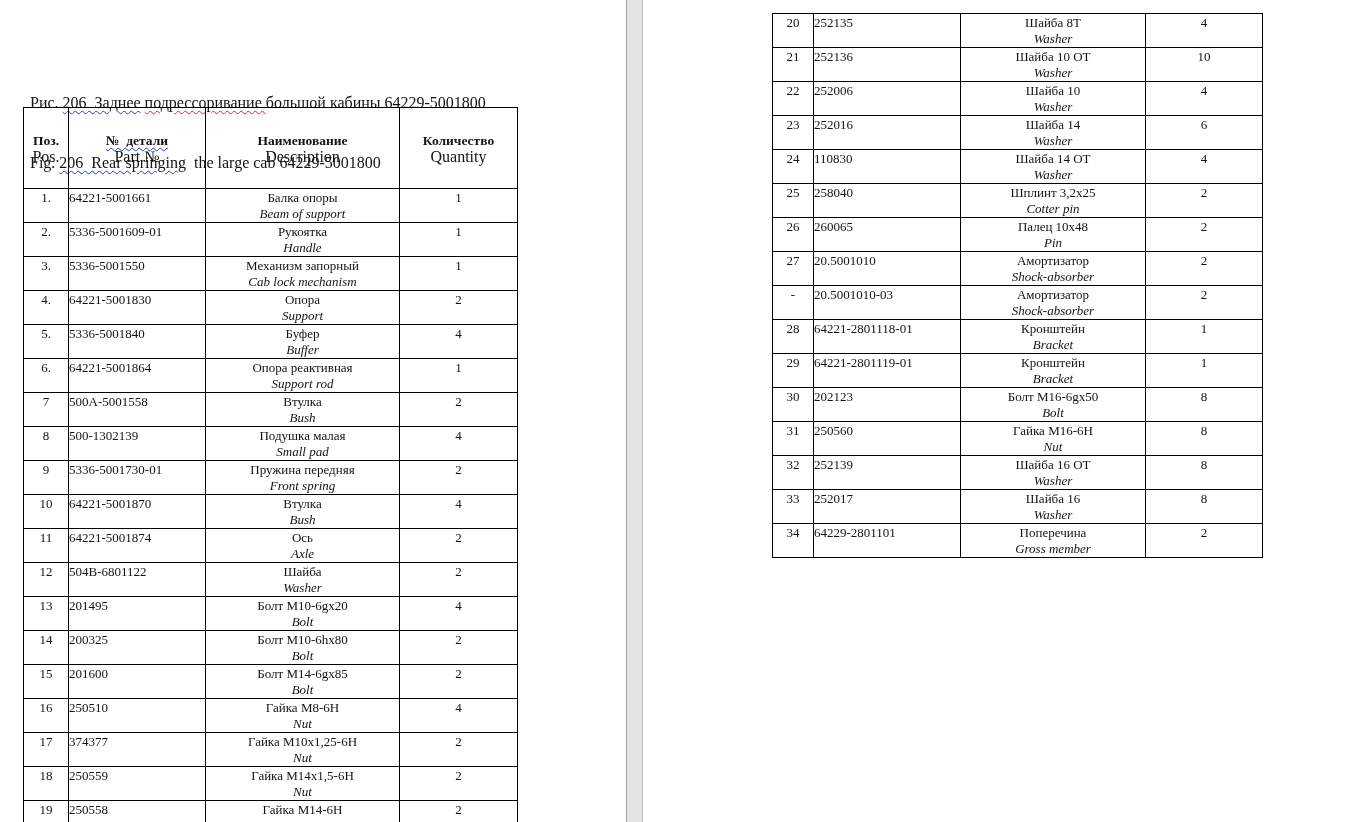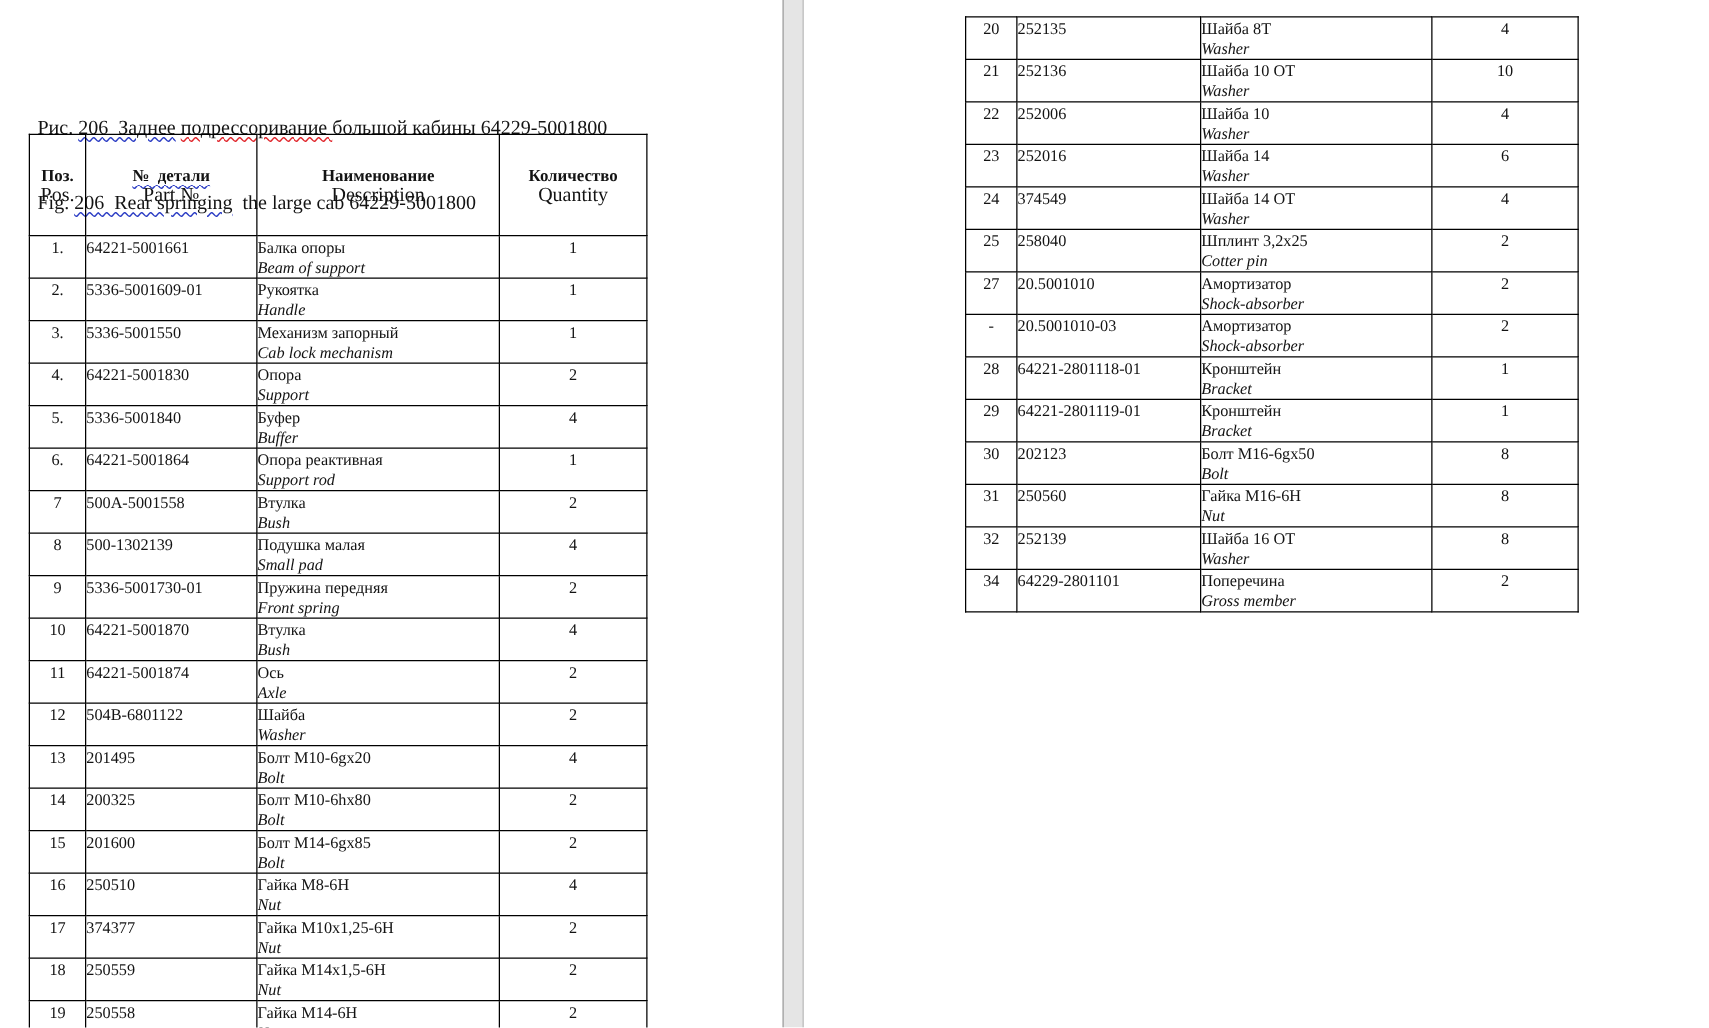--- a/index.html
+++ b/index.html
@@ -73,21 +73,21 @@
   .h-en { font-size: 16px; line-height: 15px; }
 
   table.parts tbody td {
     height: 34px;
     font-size: 13px;
     line-height: 16px;
     padding-top: 1px;
   }
   .c-pos  { text-align: center; }
   .c-part { padding-left: 8px; }
-  .c-desc { padding-left: 8px; }
+  .c-desc { padding-left: 8px; text-align: center; }
   .c-qty  { text-align: center; }
   .d-ru { white-space: pre; }
   .d-en { font-style: italic; white-space: pre; }
 </style>
 </head>
 <body>
 
 <div class="canvas">
 
   <div class="page page-left">
@@ -342,37 +342,46 @@
             <td class="c-pos">23</td>
             <td class="c-part">252016</td>
             <td class="c-desc">
               <div class="d-ru">Шайба 14</div>
               <div class="d-en">Washer</div>
             </td>
             <td class="c-qty">6</td>
           </tr>
           <tr>
             <td class="c-pos">24</td>
-            <td class="c-part">374549</td>
+            <td class="c-part">110830</td>
             <td class="c-desc">
               <div class="d-ru">Шайба 14 ОТ</div>
               <div class="d-en">Washer</div>
             </td>
             <td class="c-qty">4</td>
           </tr>
           <tr>
             <td class="c-pos">25</td>
             <td class="c-part">258040</td>
             <td class="c-desc">
               <div class="d-ru">Шплинт 3,2х25</div>
               <div class="d-en">Cotter pin</div>
             </td>
             <td class="c-qty">2</td>
           </tr>
           <tr>
+            <td class="c-pos">26</td>
+            <td class="c-part">260065</td>
+            <td class="c-desc">
+              <div class="d-ru">Палец 10х48</div>
+              <div class="d-en">Pin</div>
+            </td>
+            <td class="c-qty">2</td>
+          </tr>
+          <tr>
             <td class="c-pos">27</td>
             <td class="c-part">20.5001010</td>
             <td class="c-desc">
               <div class="d-ru">Амортизатор</div>
               <div class="d-en">Shock-absorber</div>
             </td>
             <td class="c-qty">2</td>
           </tr>
           <tr>
             <td class="c-pos">-</td>
@@ -417,20 +426,29 @@
               <div class="d-ru">Гайка М16-6Н</div>
               <div class="d-en">Nut</div>
             </td>
             <td class="c-qty">8</td>
           </tr>
           <tr>
             <td class="c-pos">32</td>
             <td class="c-part">252139</td>
             <td class="c-desc">
               <div class="d-ru">Шайба 16 ОТ</div>
+              <div class="d-en">Washer</div>
+            </td>
+            <td class="c-qty">8</td>
+          </tr>
+          <tr>
+            <td class="c-pos">33</td>
+            <td class="c-part">252017</td>
+            <td class="c-desc">
+              <div class="d-ru">Шайба 16</div>
               <div class="d-en">Washer</div>
             </td>
             <td class="c-qty">8</td>
           </tr>
           <tr>
             <td class="c-pos">34</td>
             <td class="c-part">64229-2801101</td>
             <td class="c-desc">
               <div class="d-ru">Поперечина</div>
               <div class="d-en">Gross member</div>

